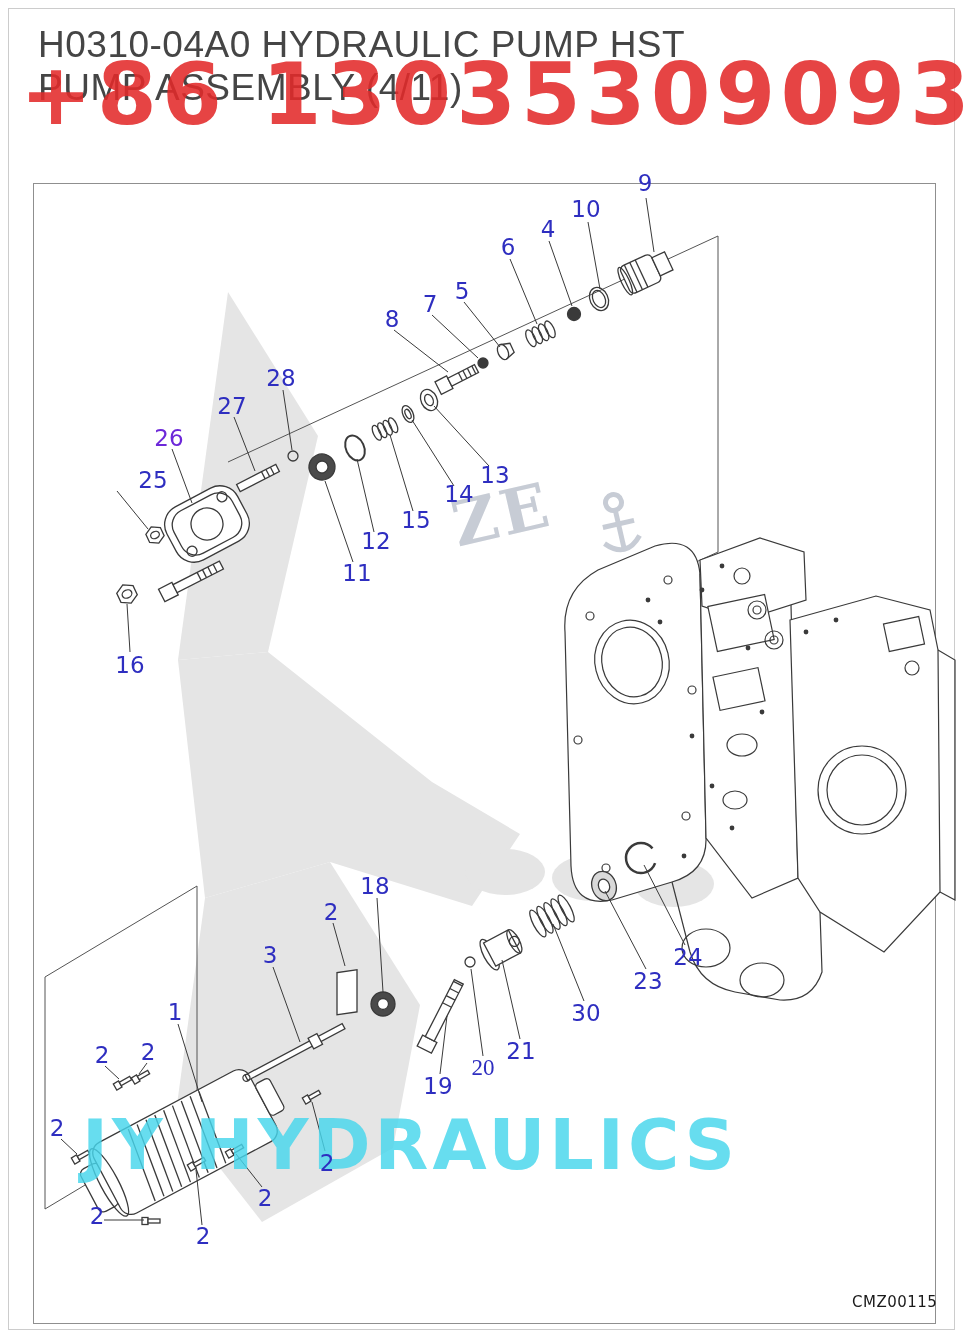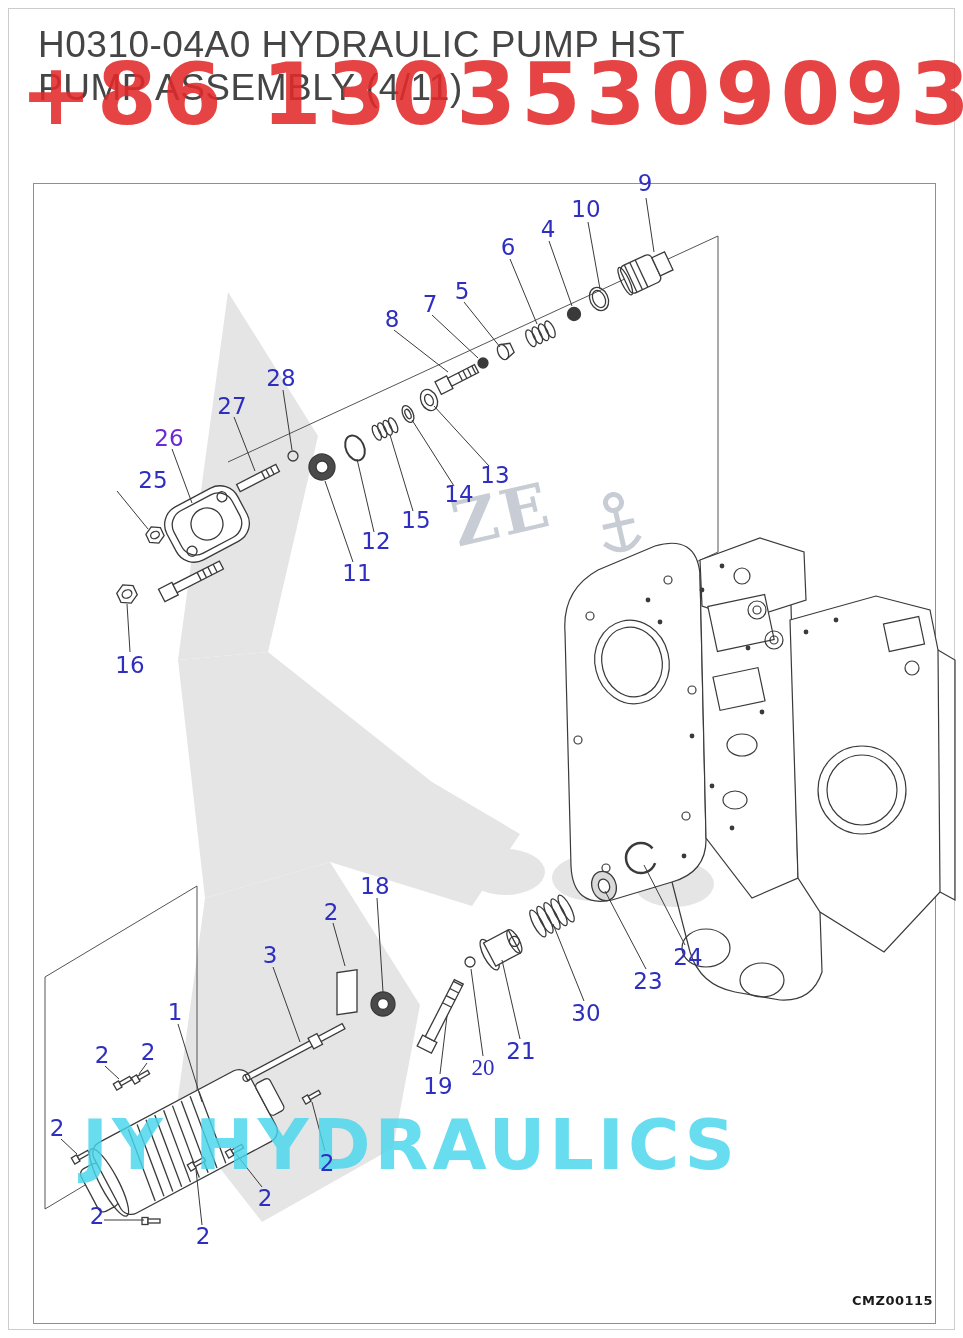--- a/index.html
+++ b/index.html
@@ -18,21 +18,21 @@
   .ze-watermark{position:absolute;left:452px;top:478px;z-index:0;color:#c7ccd5;
                 font-family:"DejaVu Serif",serif;font-size:62px;font-weight:700;
                 transform:rotate(-13deg);letter-spacing:4px;}
   .brand-watermark{position:absolute;left:82px;top:1104px;white-space:nowrap;z-index:4;
                    font-size:70px;font-weight:700;letter-spacing:4px;
                    color:rgba(70,214,236,0.82);pointer-events:none;}
   #callout-layer{position:absolute;left:0;top:0;width:963px;height:1338px;z-index:5;pointer-events:none;}
   .callout{position:absolute;transform:translate(-50%,-50%);color:#2e2ec0;
            font-size:23px;font-family:"DejaVu Sans",sans-serif;}
   .figure-code{position:absolute;left:852px;top:1293px;z-index:5;color:#1a1a1a;
-               font-size:13px;font-weight:700;letter-spacing:0.5px;}
+               font-size:15px;font-weight:400;letter-spacing:0.5px;}
 </style>
 </head>
 <body>
 
 <div class="screen">
   <div class="page-border"></div>
 
   <div class="title-block">
     <div>H0310-04A0 HYDRAULIC PUMP HST</div>
     <div>PUMP ASSEMBLY (4/11)</div>

